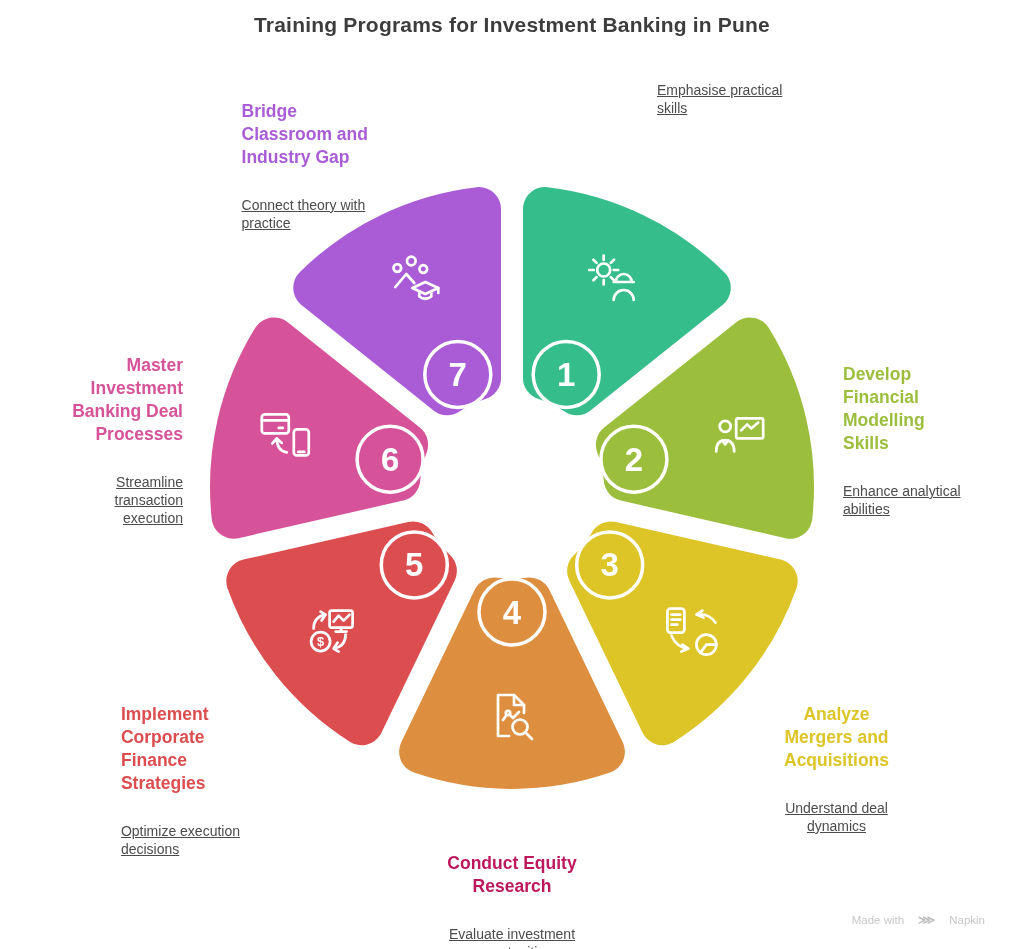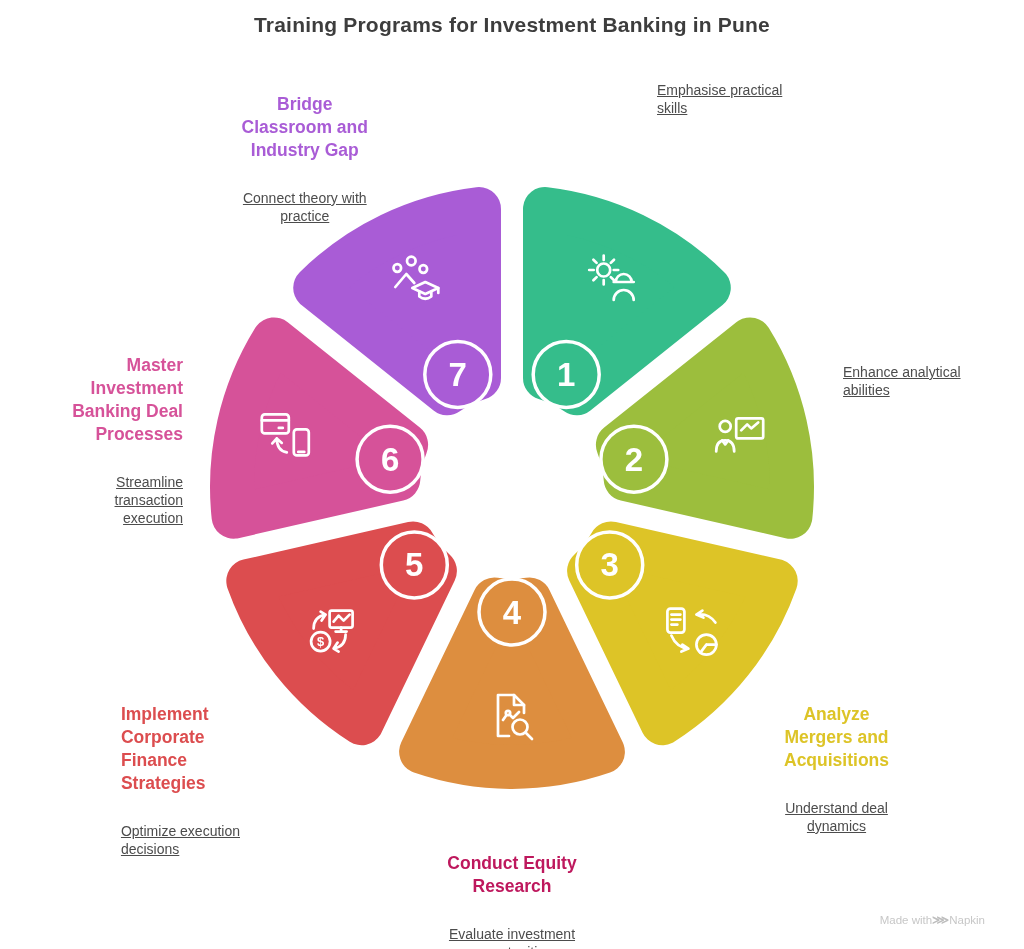--- a/index.html
+++ b/index.html
@@ -15,24 +15,24 @@
   .num{fill:#ffffff;font-size:33px;font-weight:bold;text-anchor:middle;}
   .lbl{position:absolute;white-space:pre-line;}
   .lbl .heading{display:block;font-size:17.5px;font-weight:bold;line-height:23px;margin:0 0 9px 0;}
   .lbl .sub{display:block;font-size:14px;color:#4c4c4c;line-height:18px;text-decoration:underline;}
   .l1{left:657px;top:63px;text-align:left;}
   .l2{left:843px;top:345px;text-align:left;}
   .l3{left:784px;top:685px;text-align:center;}
   .l4{left:412px;top:834px;width:200px;text-align:center;}
   .l5{right:784px;top:685px;text-align:left;}
   .l6{right:841px;top:336px;text-align:right;}
-  .l7{right:656px;top:75px;text-align:center;}
+  .l7{right:656px;top:82px;text-align:left;}
   .watermark{
     position:absolute;right:39px;top:913px;font-size:11.5px;color:#c7c7c7;
-    display:flex;align-items:center;gap:0;
+    display:flex;align-items:center;gap:14px;
   }
   .napkin-glyph{font-size:12px;color:#bdbdbd;font-weight:bold;}
 </style>
 </head>
 <body>
 
 <div class="title">Training Programs for Investment Banking in Pune</div>
 
 <svg id="diagram" width="1024" height="949" viewBox="0 0 1024 949">
     <path d="M 545.0 377.9 A 114 114 0 0 1 576.7 393.2 L 708.8 287.8 A 280 280 0 0 0 545.0 209.0 Z" fill="#35bd8b" stroke="#35bd8b" stroke-width="44" stroke-linejoin="round" stroke-linecap="round"></path>
@@ -110,20 +110,24 @@
     </g>
     <circle cx="457.8" cy="374.4" r="33" fill="#a95cd6" stroke="#ffffff" stroke-width="3.5"></circle>
     <text class="num" x="457.8" y="385.9">7</text>
   </svg>
 
 <div class="lbl l1">
   <span class="sub">Emphasise practical
 skills</span>
 </div>
 <div class="lbl l2">
+  <span class="heading" style="color: rgb(156, 190, 61);">Develop
+Financial
+Modelling
+Skills</span>
   <span class="sub">Enhance analytical
 abilities</span>
 </div>
 <div class="lbl l3">
   <span class="heading" style="color: rgb(221, 196, 39);">Analyze
 Mergers and
 Acquisitions</span>
   <span class="sub">Understand deal
 dynamics</span>
 </div>

